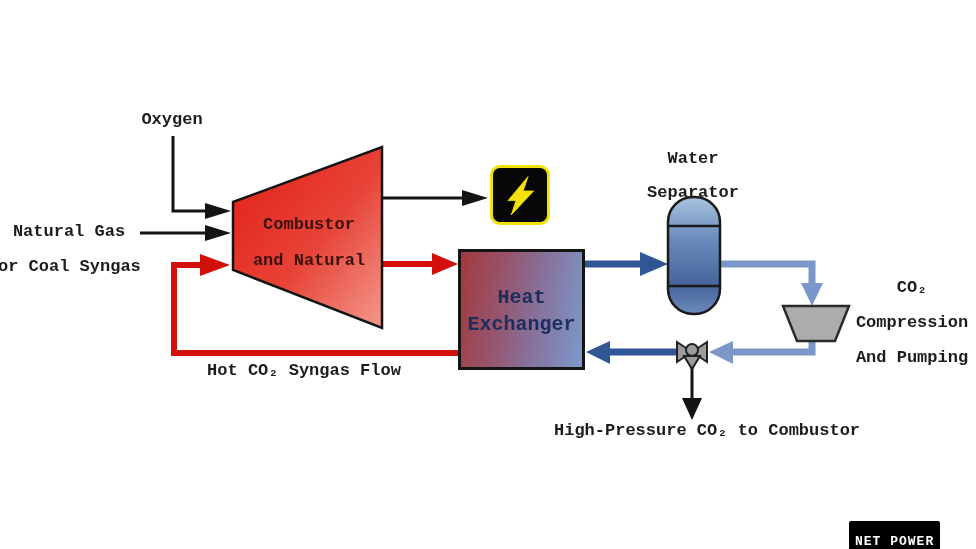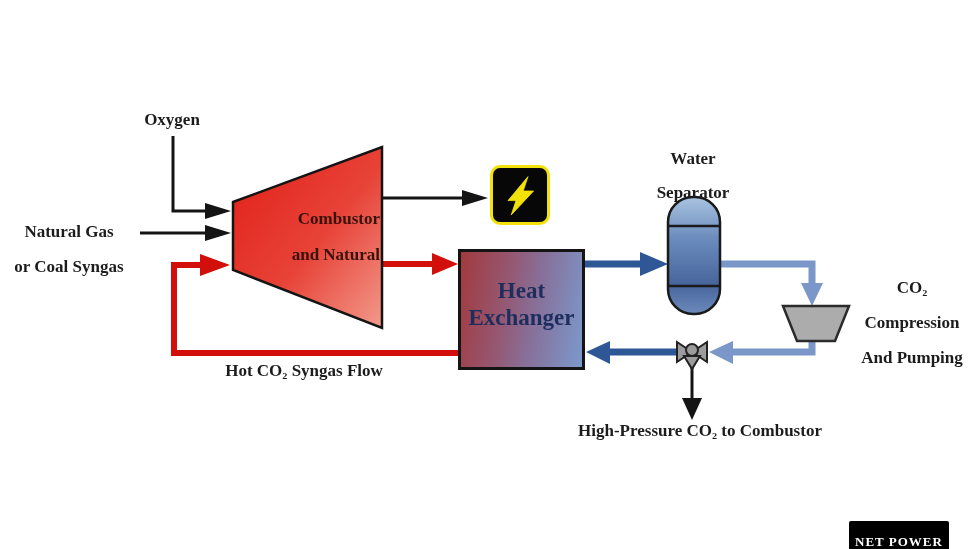--- a/index.html
+++ b/index.html
@@ -1,43 +1,43 @@
 <!DOCTYPE html>
 <html><head>
 <meta charset="utf-8">
 <style>
   html,body{margin:0;padding:0;background:#fff;}
   #stage{
     position:relative;width:976px;height:549px;background:#ffffff;overflow:hidden;
-    font-family:Liberation Serif, serif;
+    font-family:Liberation Mono, monospace;
   }
   #pipes{position:absolute;left:0;top:0;z-index:1;}
   .lbl{
     position:absolute;z-index:3;font-weight:bold;font-size:17px;color:#1c1c1c;
     text-align:center;line-height:26px;white-space:nowrap;
   }
   .lbl span{display:block;margin-top:8px;}
   
   #heat-exchanger{
     position:absolute;z-index:2;left:458px;top:249px;width:127px;height:121px;
     box-sizing:border-box;border:3px solid #141414;
     background:linear-gradient(100deg,#a23a3e 0%,#96566f 35%,#877099 60%,#7b99cc 100%);
   }
   #heat-exchanger .hx-text{
-    margin-top:25px;text-align:center;font-weight:bold;font-size:23px;
+    margin-top:32px;text-align:center;font-weight:bold;font-size:20px;
     line-height:27px;color:#1d2d5e;
   }
   
   #electricity-box{
     position:absolute;z-index:2;left:490px;top:165px;width:60px;height:60px;
     box-sizing:border-box;background:#070707;border:3px solid #f2e10a;border-radius:10px;
     display:flex;align-items:center;justify-content:center;
   }
   
-  #combustor-label{left:238px;top:197px;width:142px;line-height:28px;color:#39120d;text-align:right;}
+  #combustor-label{left:238px;top:203px;width:142px;line-height:28px;color:#39120d;}
   #oxygen-label{left:136px;top:107px;width:72px;}
   #fuel-label{left:-2px;top:210px;width:142px;line-height:27px;}
   #electricity-label{left:468px;top:139px;width:112px;}
   #watersep-label{left:645px;top:138px;width:96px;}
   #co2comp-label{left:844px;top:266px;width:136px;line-height:27px;}
   #hotco2-label{left:198px;top:358px;width:212px;}
   #pipeline-label{left:554px;top:418px;width:292px;}
   #netpower-logo{
     position:absolute;z-index:3;left:849px;top:521px;height:18px;
     background:#000;color:#fff;font-weight:bold;font-size:13px;line-height:18px;

